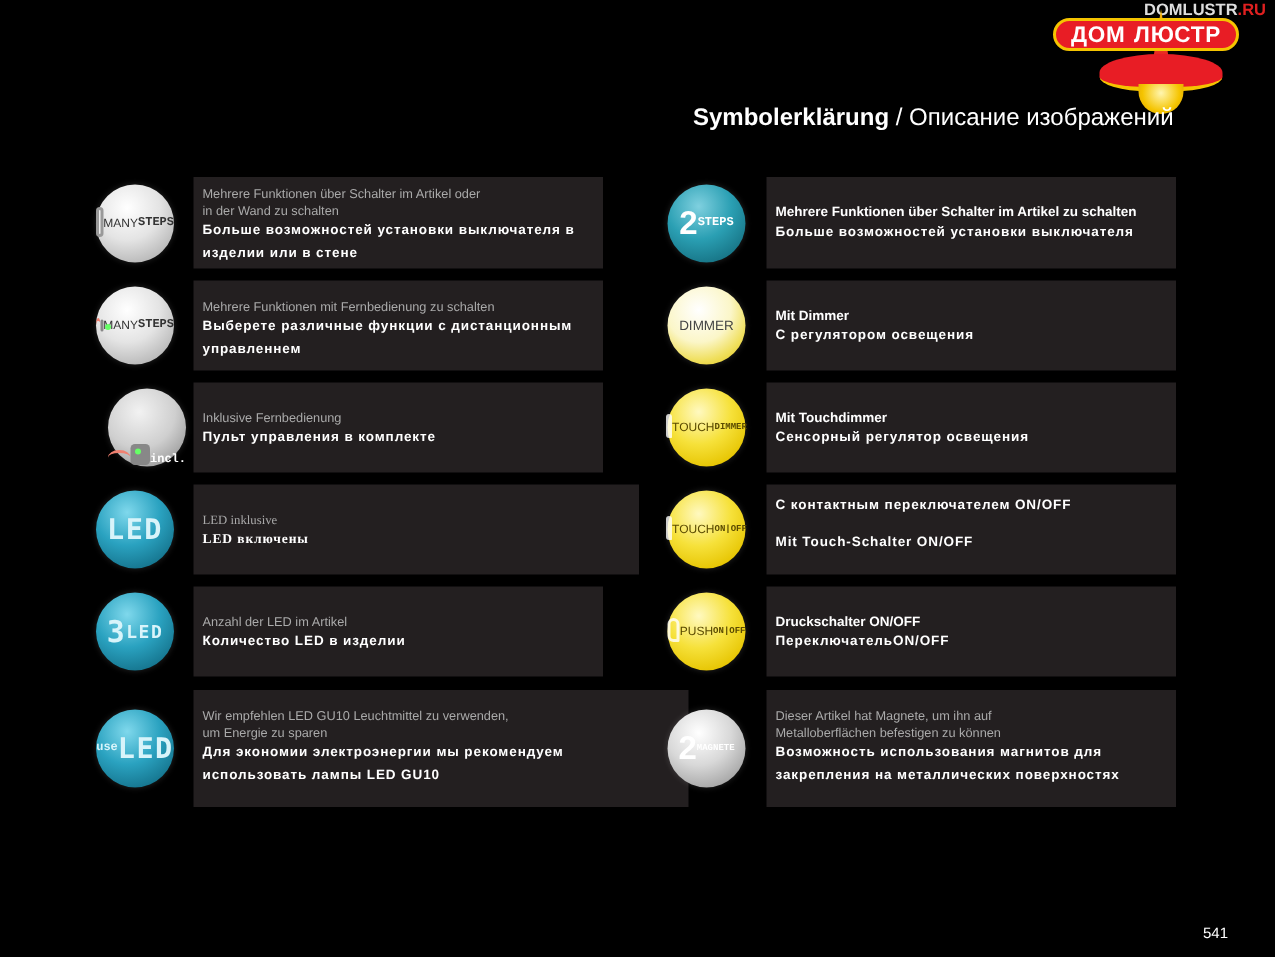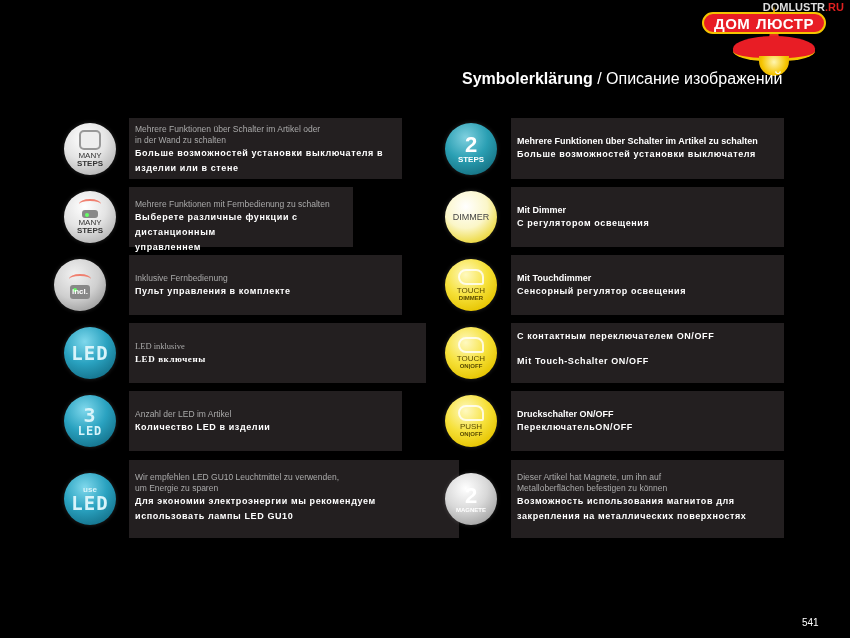--- a/index.html
+++ b/index.html
@@ -15,32 +15,32 @@
   .logo-pill span { font-weight:bold; font-size:15px; color:#fff; letter-spacing:0.5px; }
   .logo-lamp { position:absolute; left:36px; top:36px; width:82px; height:22px; border-radius:50% 50% 40% 40%;
                background:#e81d25; border-bottom:3px solid #f5c400; }
   .logo-bulb { position:absolute; left:62px; top:56px; width:30px; height:20px; border-radius:0 0 15px 15px;
                background:radial-gradient(circle at 50% 30%, #fff6b0, #f5c400 60%, #d89a00); }
   .logo-tip { position:absolute; left:72px; top:6px; width:10px; height:32px;
               background:linear-gradient(#f5c400,#e81d25); clip-path:polygon(50% 0, 100% 100%, 0 100%); }
 
   .title { position:absolute; left:462px; top:70px; font-size:16px; color:#fff; white-space:nowrap; }
   .title b { font-weight:bold; }
-  .icon { position:absolute; width:52px; height:52px; border-radius:50%; display:flex; flex-direction:column;
+  .icon { position:absolute; width:52px; height:52px; border-radius:50%; display:flex; flex-direction:row;
           align-items:center; justify-content:center; box-shadow:0 0 4px rgba(255,255,255,0.15);
           font-family:"Liberation Sans", sans-serif; text-align:center; line-height:1; }
   .icon.white { background:radial-gradient(circle at 40% 30%, #ffffff, #e4e4e4 45%, #b8b8b8 80%, #8a8a8a); color:#333; }
   .icon.grey  { background:radial-gradient(circle at 40% 30%, #f2f2f2, #cfcfcf 50%, #9a9a9a 85%); color:#333; }
   .icon.blue  { background:radial-gradient(circle at 40% 28%, #7fd8ec, #2aa2c0 45%, #136f88 85%, #0b4c5e); color:#dff; }
   .icon.teal  { background:radial-gradient(circle at 40% 28%, #7fd0df, #2a9fb3 45%, #156f80 85%); color:#fff; }
   .icon.yellow{ background:radial-gradient(circle at 40% 30%, #fff9c0, #f6e13a 45%, #e6c400 80%, #c09a00); color:#5a4a00; }
   .icon.silver{ background:radial-gradient(circle at 40% 30%, #ffffff, #d8d8d8 45%, #a6a6a6 80%, #777); color:#fff; }
   .icon .big { font-size:22px; font-weight:bold; }
   .icon .sm { font-size:8px; }
-  .icon .smb { font-size:8px; font-weight:bold; }
+  .icon .smb { font-size:8px; font-weight:bold;font-family:Liberation Mono, monospace; }
   .icon .led { font-family:"DejaVu Sans Mono", monospace; font-weight:bold; font-size:19px; letter-spacing:1px; color:#d8f4fa; }
   .icon .square { width:18px; height:16px; border:2px solid #999; border-radius:5px; background:#eee; margin-bottom:2px; }
   .icon .waves { width:22px; height:8px; border-top:2px solid #f08070; border-radius:50% 50% 0 0; margin-bottom:1px; }
   .icon .remote { width:20px; height:14px; background:#888; border-radius:3px; margin-bottom:1px; position:relative; }
   .icon .remote::before { content:""; position:absolute; left:3px; top:3px; width:4px; height:4px; border-radius:50%; background:#6f6; }
   .icon .hand { width:22px; height:12px; border:2px solid rgba(255,255,255,0.8); border-radius:8px 8px 2px 8px; margin-bottom:2px; }
 
   .box { position:absolute; background:#231f20; padding:6px 6px 0 6px; box-sizing:border-box; }
   .de { font-size:8.5px; color:#aaa; line-height:11px; }
   .de.bold { font-weight:bold; color:#fff; font-size:9px; }
@@ -76,27 +76,27 @@
   <div class="ru">Больше возможностей установки выключателя в</div>
   <div class="ru">изделии или в стене</div>
 </div>
 
 <div class="icon white" style="left:64px;top:191px;">
   <div class="waves"></div>
   <div class="remote" style="height:8px;width:16px;"></div>
   <span class="sm">MANY</span>
   <span class="smb">STEPS</span>
 </div>
-<div class="box" style="left:129px;top:187px;width:224px;height:60px;">
+<div class="box" style="left:129px;top:187px;width:273px;height:60px;">
   <div class="de" style="margin-top:6px;">Mehrere Funktionen mit Fernbedienung zu schalten</div>
   <div class="ru">Выберете различные функции с дистанционным</div>
   <div class="ru">управленнем</div>
 </div>
 
-<div class="icon grey" style="left:54px;top:259px;">
+<div class="icon grey" style="left:72px;top:259px;align-items:flex-end;">
   <div class="waves"></div>
   <div class="remote"></div>
   <span class="smb" style="color:#fff;margin-top:-12px;position:relative;">incl.</span>
 </div>
 <div class="box" style="left:129px;top:255px;width:273px;height:60px;">
   <div class="de" style="margin-top:12px;">Inklusive Fernbedienung</div>
   <div class="ru">Пульт управления в комплекте</div>
 </div>
 
 <div class="icon blue" style="left:64px;top:327px;">

